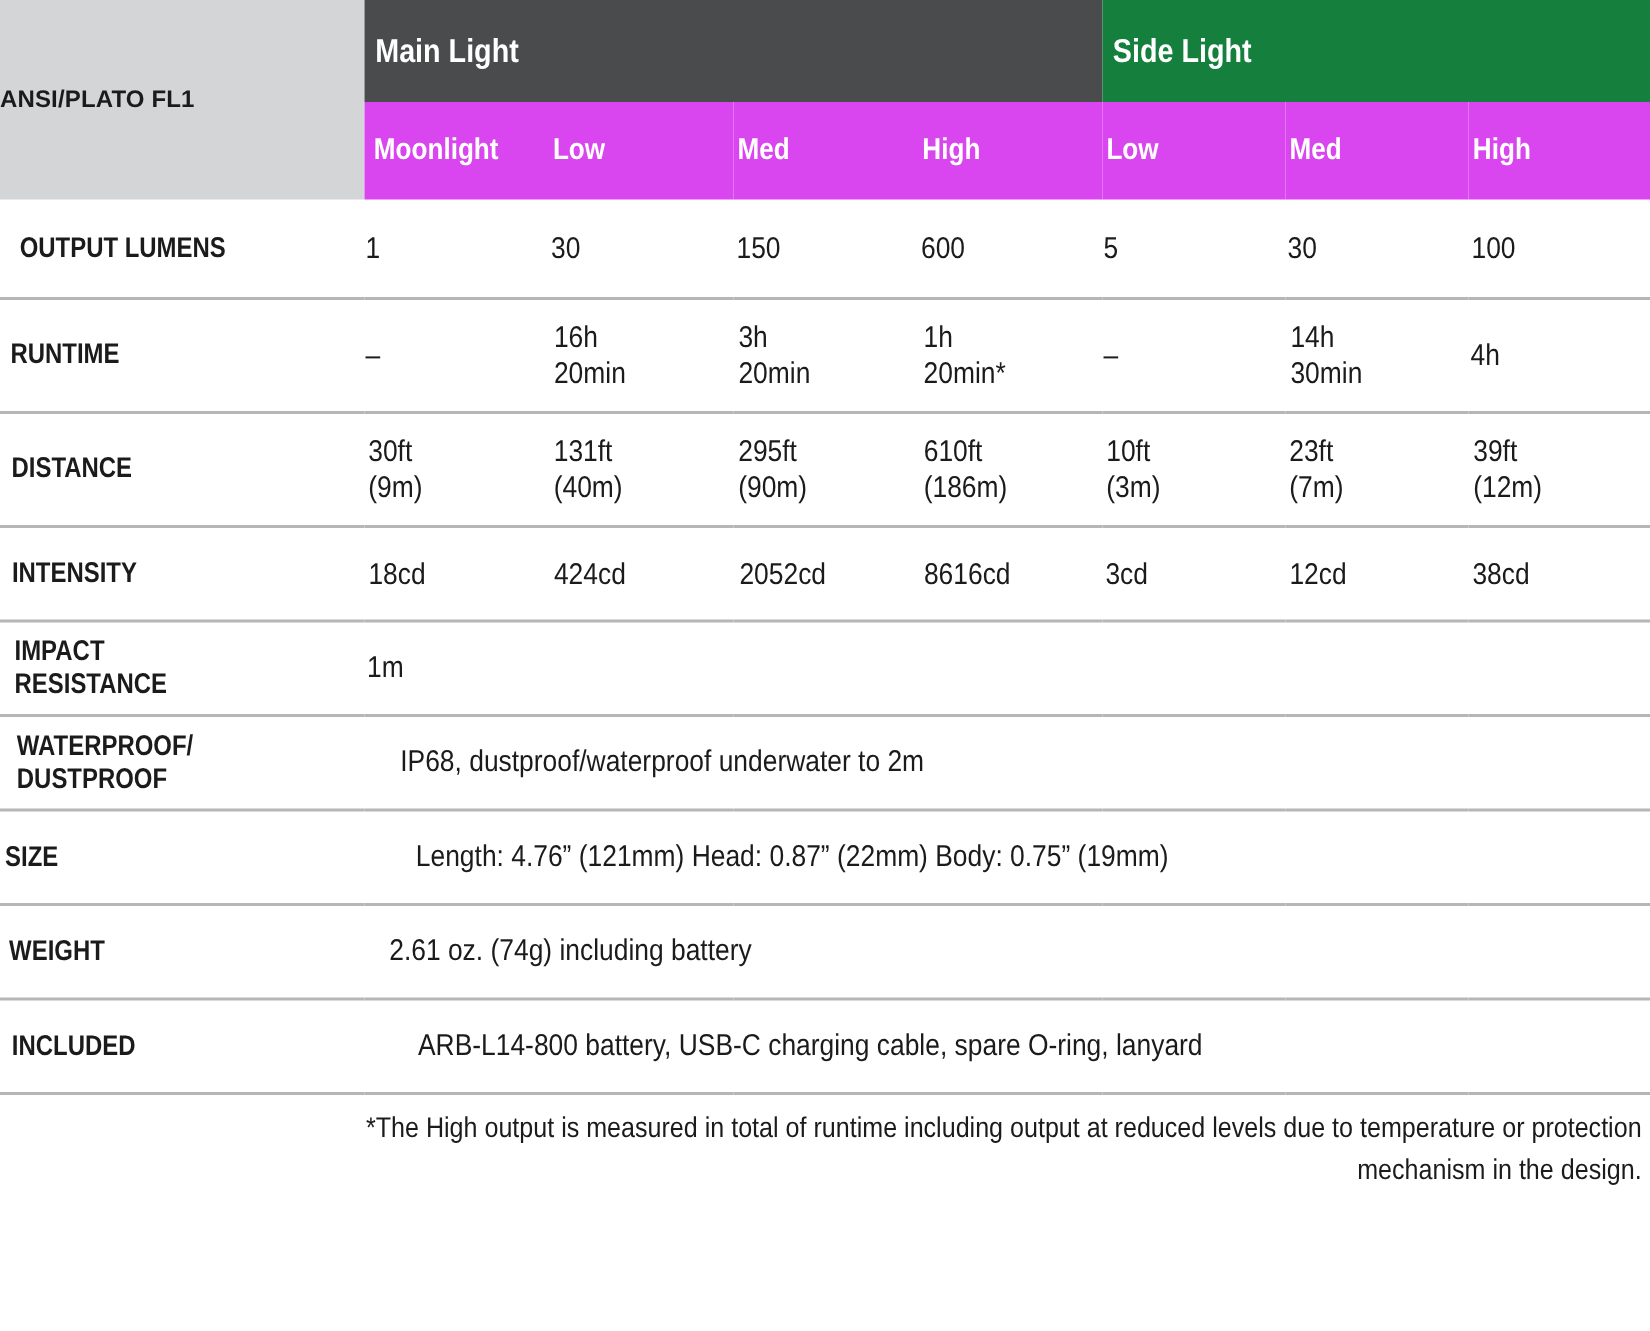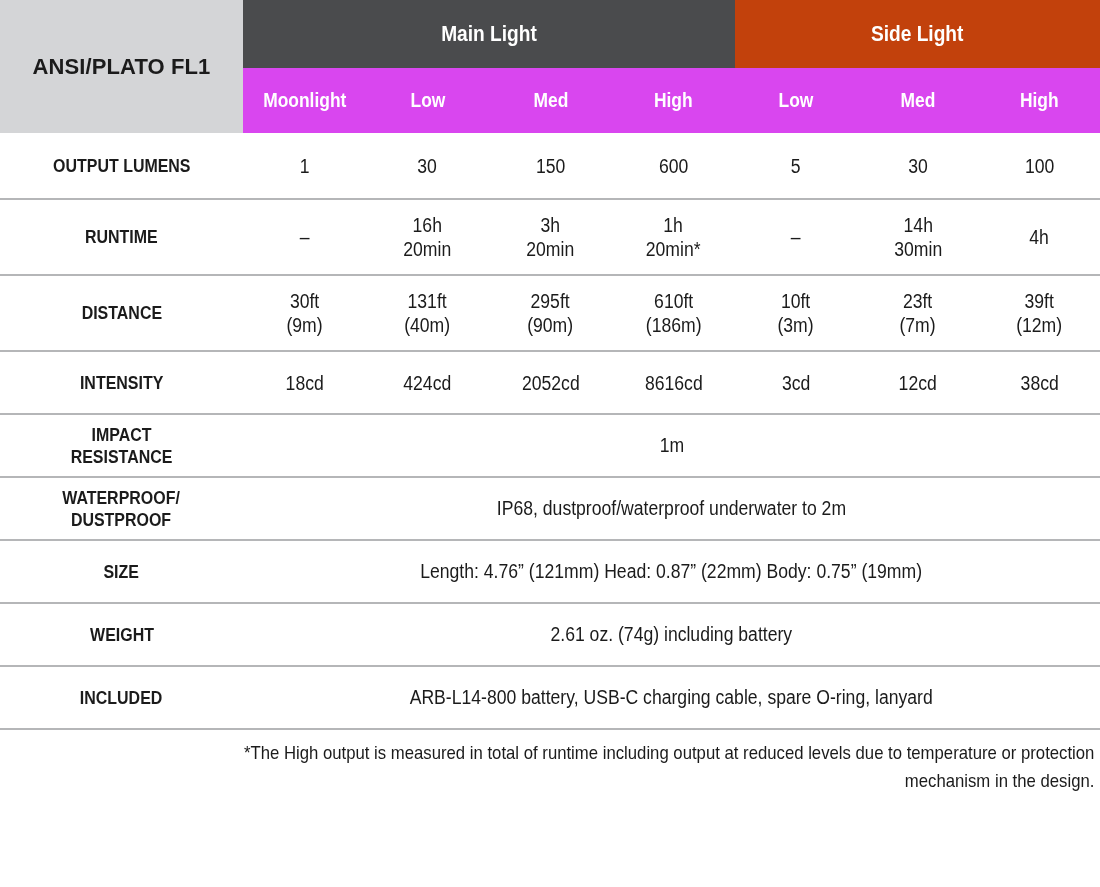--- a/index.html
+++ b/index.html
@@ -27,31 +27,30 @@
     width: 1100px;
     border-collapse: collapse;
     table-layout: fixed;
   }
 
   
   table.spec-table td,
   table.spec-table th {
     padding: 0;
     margin: 17px;
-    text-align: center;
     vertical-align: middle;
     border: 0;
   }
 
   
   .corner-cell {
     background: #d4d5d7;
     color: #1b1b1b;
     font-weight: bold;
-    font-size: 22px;
+    font-size: 16px;
     letter-spacing: 0.1px;
     font-stretch: condensed;
     transform: scaleX(0.86);
     transform-origin: center center;
     white-space: nowrap;
   }
   .corner-wrap {
     background: #d4d5d7;
     height: 133px;
   }
@@ -63,21 +62,21 @@
     height: 68px;
     border-left: 2px solid #ffffff;
     border-bottom: 2px solid #ffffff;
   }
   .group-head .ghlabel {
     display: inline-block;
     transform: scaleX(0.87);
     white-space: nowrap;
   }
   .group-main  { background: #4a4b4d; }
-  .group-side  { background: #c2410c; }
+  .group-side  { background: #15803d; }
 
   .sub-head {
     background: #d946ef;
     color: #ffffff;
     font-weight: bold;
     font-size: 20px;
     height: 65px;
     border-left: 2px solid #ffffff;
   }
   .sub-head .shlabel {

